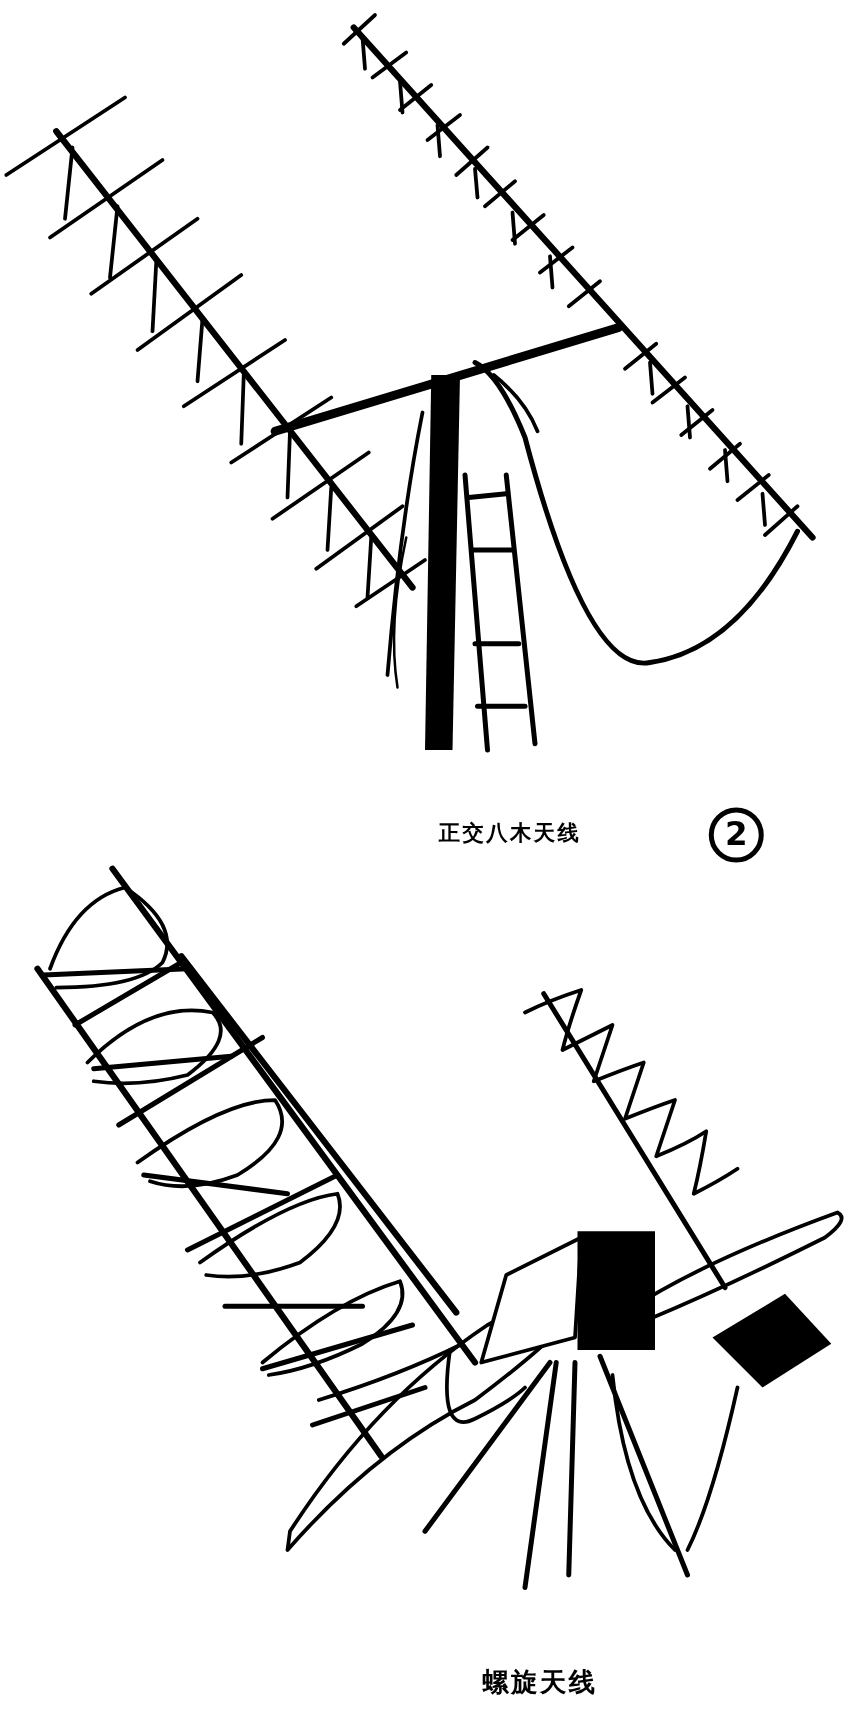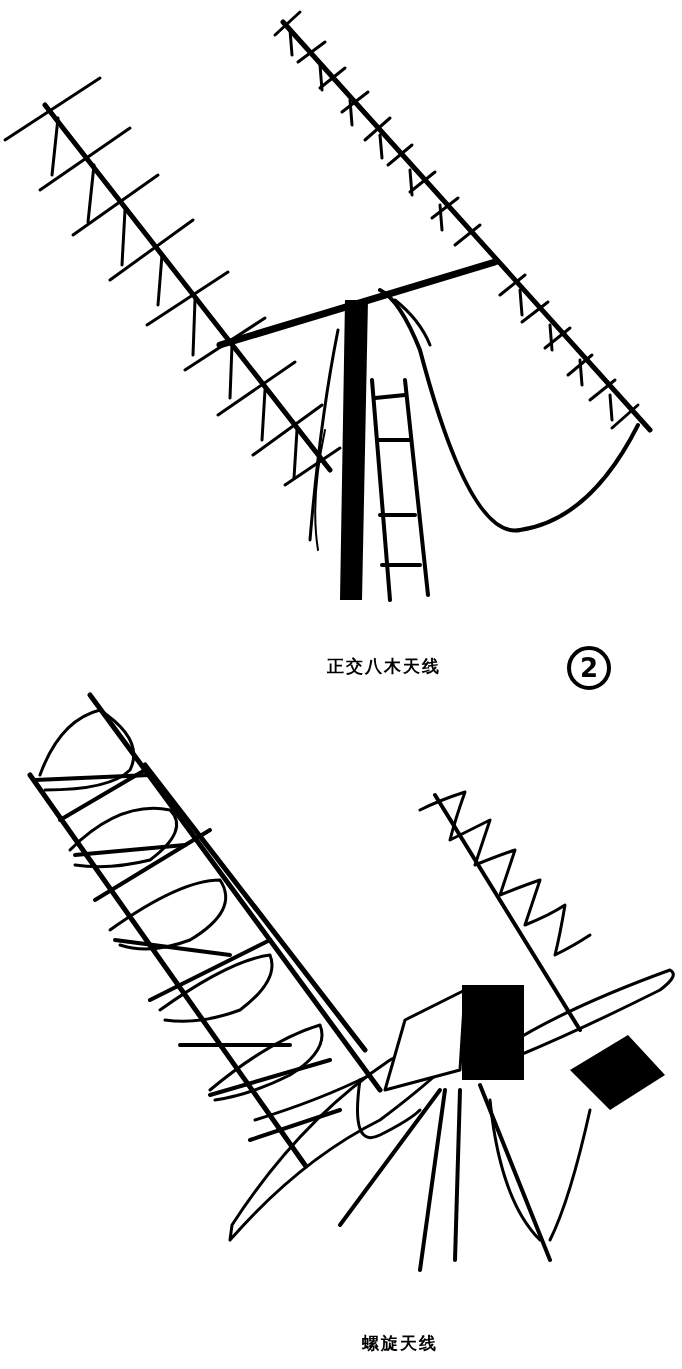--- a/index.html
+++ b/index.html
@@ -1,21 +1,21 @@
 <!DOCTYPE html>
 <html><head>
 <meta charset="utf-8">
 <style>
   html, body { margin: 0; padding: 0; background: #ffffff; }
   body { width: 682px; height: 1369px; position: relative; overflow: hidden; font-family: "DejaVu Sans", sans-serif; }
   .figure { position: absolute; left: 0; top: 0; width: 682px; height: 1369px; }
   svg { position: absolute; left: 0; top: 0; }
-  .caption { position: absolute; font-weight: bold; color: #000; font-family: "DejaVu Sans", sans-serif; letter-spacing: 2px; }
+  .caption { position: absolute; font-weight: bold; color: #000; font-family: "DejaVu Sans", sans-serif; letter-spacing: 2px; margin-left: 24px; }
   .caption-yagi { left: 327px; top: 655px; font-size: 17px; }
-  .caption-helix { left: 362px; top: 1332px; font-size: 17px; }
+  .caption-helix { left: 362px; top: 1332px; font-size: 21px; }
   .fig-number { position: absolute; left: 567px; top: 646px; width: 44px; height: 44px; border: 4px solid #000; border-radius: 50%; box-sizing: border-box; display: flex; align-items: center; justify-content: center; font-size: 26px; font-weight: bold; color: #000; }
 </style>
 </head>
 <body>
 
 <div class="figure">
 
   <svg width="682" height="620" viewBox="0 0 682 620" fill="none" stroke="#000" stroke-linecap="round" stroke-linejoin="round">
 
     <line x1="45" y1="105" x2="330" y2="470" stroke-width="5"></line>

